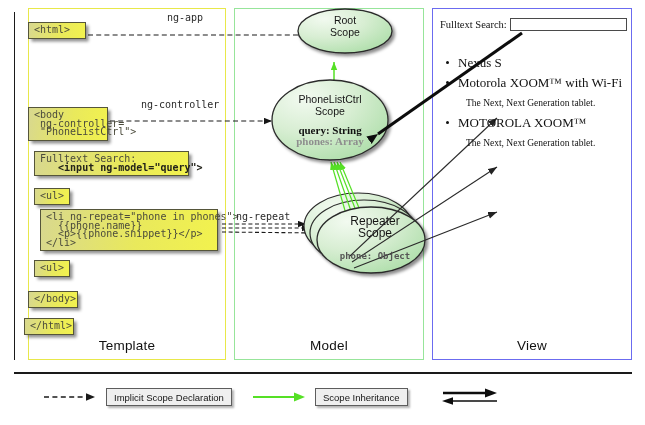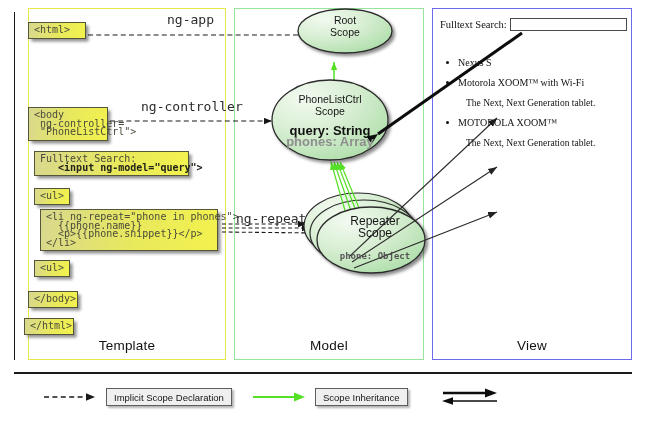--- a/index.html
+++ b/index.html
@@ -37,49 +37,49 @@
   .cb-body    {left:28px;  top:107px; width:80px;}
   .cb-search  {left:34px;  top:151px; width:155px;}
   .cb-ul1     {left:34px;  top:188px; width:36px;}
   .cb-li      {left:40px;  top:209px; width:178px;}
   .cb-ul2     {left:34px;  top:260px; width:36px;}
   .cb-cbody   {left:28px;  top:291px; width:50px;}
   .cb-chtml   {left:24px;  top:318px; width:50px;}
 
   
   .dlabel{position:absolute;font-family:"DejaVu Sans Mono","Liberation Mono",monospace;
-          font-size:13px;color:#2b2b2b;white-space:nowrap;}
+          font-size:10px;color:#2b2b2b;white-space:nowrap;}
   .lab-ngapp{left:167px;top:12px;}
   .lab-ngctl{left:141px;top:99px;}
   .lab-ngrep{left:236px;top:211px;}
 
   
   .view-inner{position:absolute;left:440px;top:18px;width:186px;
               font-family:"Liberation Serif","DejaVu Serif",serif;color:#111;}
   .vs-row{display:flex;align-items:center;font-size:10.5px;}
   .vs-label{white-space:nowrap;margin-right:3px;}
   .vs-input{flex:1;height:13px;border:1px solid #4a4a4a;background:#fff;
             font-family:"Liberation Serif","DejaVu Serif",serif;font-size:9px;
             padding:0 2px;box-sizing:border-box;outline:none;}
   .v-list{margin:0;padding:0;list-style:none;position:relative;}
   .v-item{position:relative;padding-left:18px;margin-top:8px;}
   .v-item:first-child{margin-top:26px;}
   .v-bullet{position:absolute;left:6px;top:4px;width:3.2px;height:3.2px;
             border-radius:50%;background:#111;}
-  .v-name{font-size:10px;line-height:12px;white-space:nowrap;}
+  .v-name{font-size:13px;line-height:12px;white-space:nowrap;}
   .v-snippet{font-size:9.5px;line-height:12px;margin-top:8px;margin-left:8px;white-space:nowrap;}
 
   
   .ell-label{position:absolute;text-align:center;pointer-events:none;
              font-family:"Liberation Sans",sans-serif;color:#161616;}
   .el-root{left:300px;top:14px;width:90px;font-size:10.5px;line-height:12px;}
   .el-plc {left:275px;top:93px;width:110px;font-size:10.5px;line-height:12px;}
   .el-plc-vars{left:275px;top:125px;width:110px;
-               font-family:Liberation Sans, sans-serif;
-               font-size:13px;line-height:11px;}
+               font-family:Liberation Serif, serif;
+               font-size:11px;line-height:11px;}
   .el-plc-vars .on{color:#111;font-weight:bold;}
   .el-plc-vars .off{color:#8e8e8e;font-weight:bold;}
   .el-rep {left:325px;top:215px;width:100px;font-size:12px;line-height:12px;}
   .el-rep-vars{left:315px;top:251px;width:120px;
                font-family:"DejaVu Sans Mono","Liberation Mono",monospace;
                font-size:9px;line-height:11px;color:#555;font-weight:bold;}
 
   
   .legend-rule{position:absolute;left:14px;top:372px;width:618px;height:2px;background:#1a1a1a;}
   .legend{position:absolute;left:14px;top:386px;width:618px;height:22px;text-align:center;}

